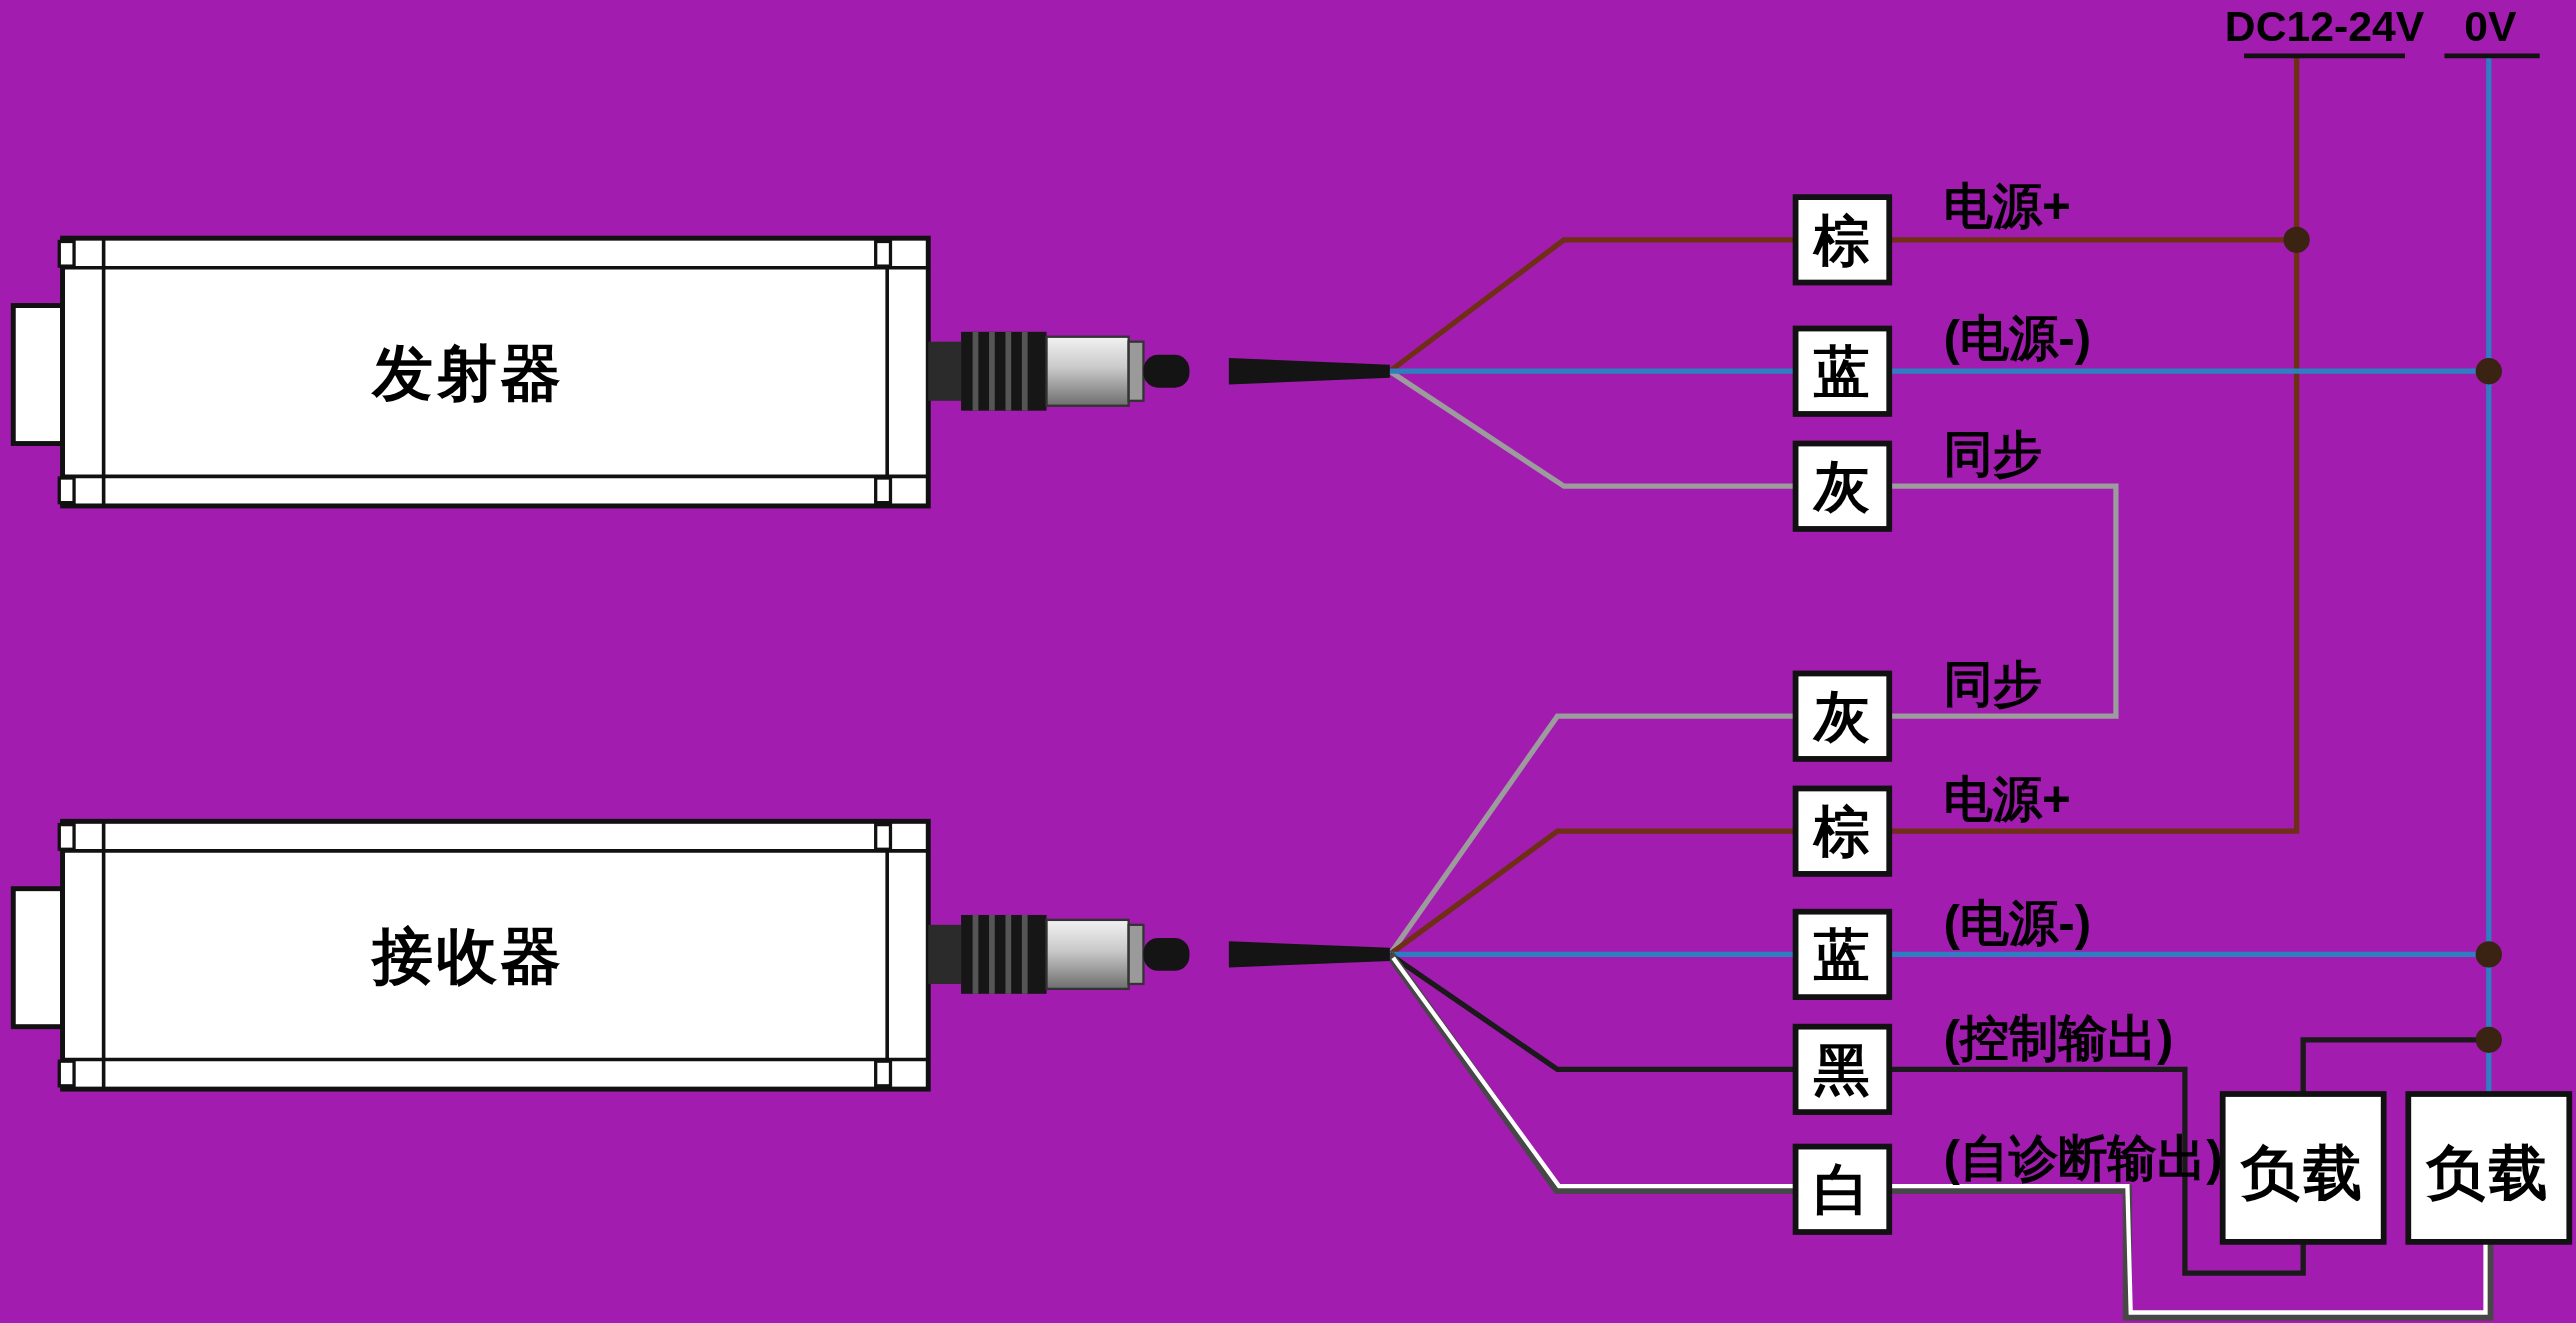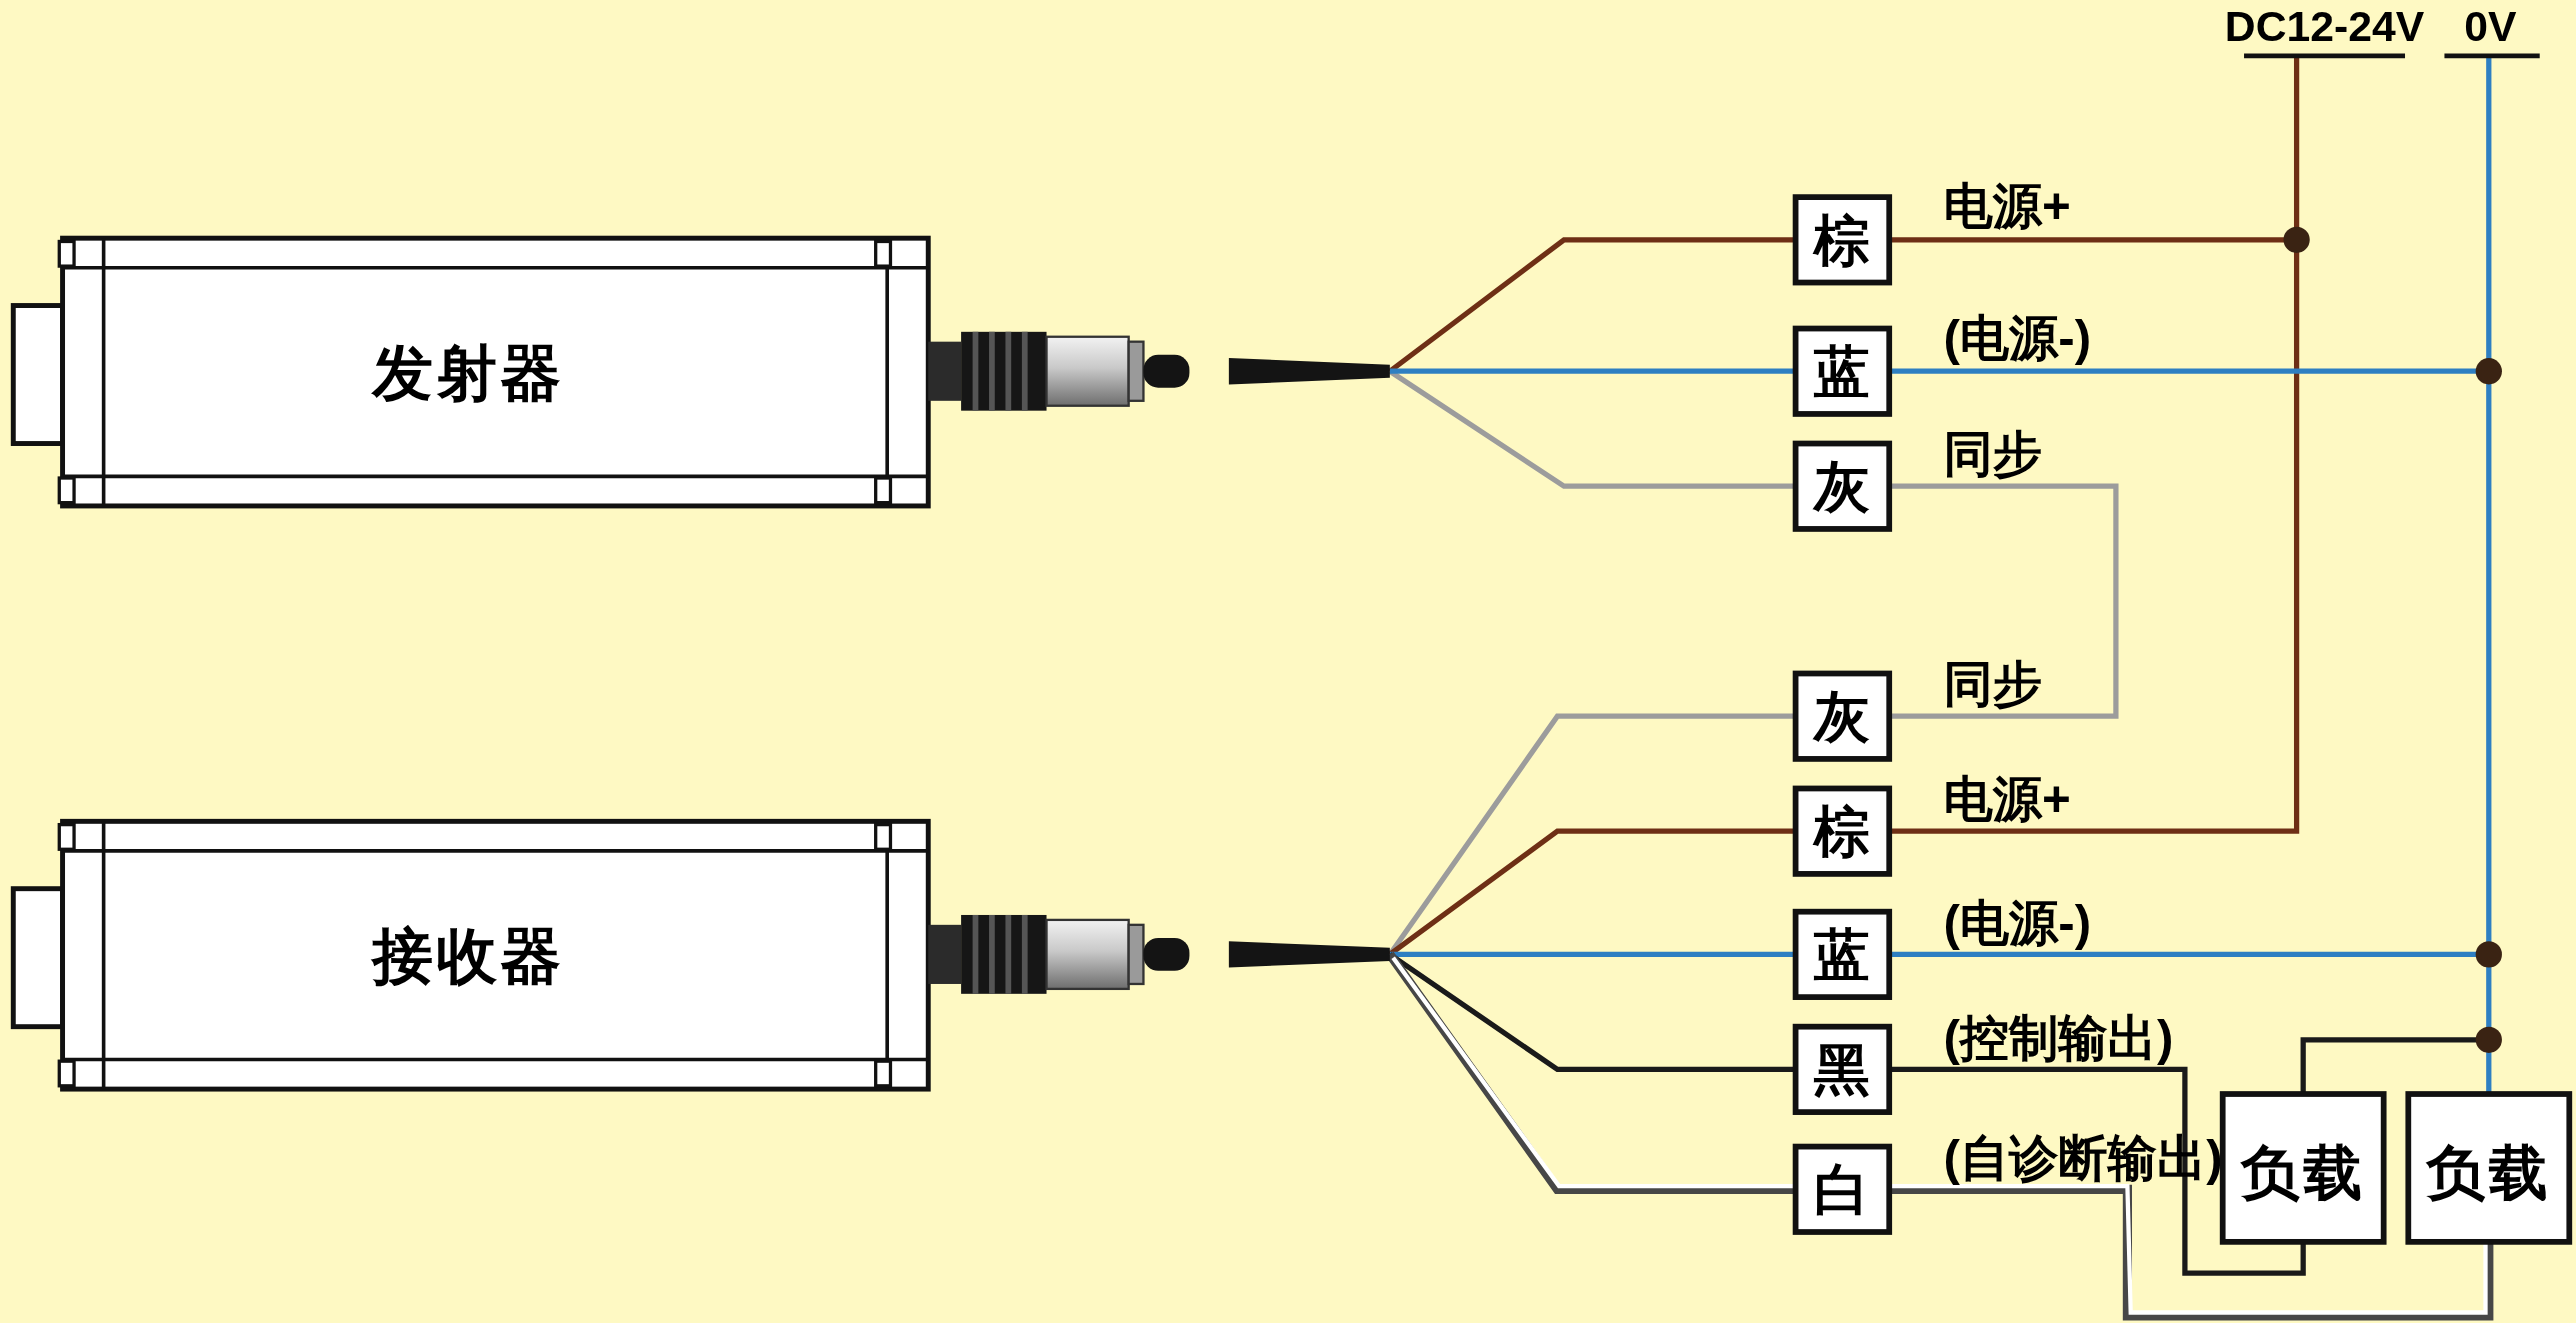--- a/index.html
+++ b/index.html
@@ -1,16 +1,16 @@
 <!DOCTYPE html>
 <html style="font-size:10.7px"><head>
 <meta charset="utf-8">
 <style>
   html,body{margin:0;padding:0;background:#ffffff;}
-  .stage{width:2576px;height:1324px;background:#fef9c3;overflow:hidden;}
+  .stage{width:2576px;height:1324px;background:#a21caf;overflow:hidden;}
   svg{display:block;}
   text{font-family:"Liberation Sans","DejaVu Sans",sans-serif;fill:#000;font-weight:bold;}
   .hdr{font-size:26px;}
   .dev{font-size:37px;letter-spacing:2px;}
   .char{font-size:34px;}
   .lbl{font-size:30px;}
   .loadlbl{font-size:36px;letter-spacing:2px;}
   .frame{fill:#ffffff;stroke:#111111;stroke-width:3;}
   .boxframe{fill:#ffffff;stroke:#111111;stroke-width:3.5;}
   .thin{stroke:#111111;stroke-width:2.2;fill:none;}

